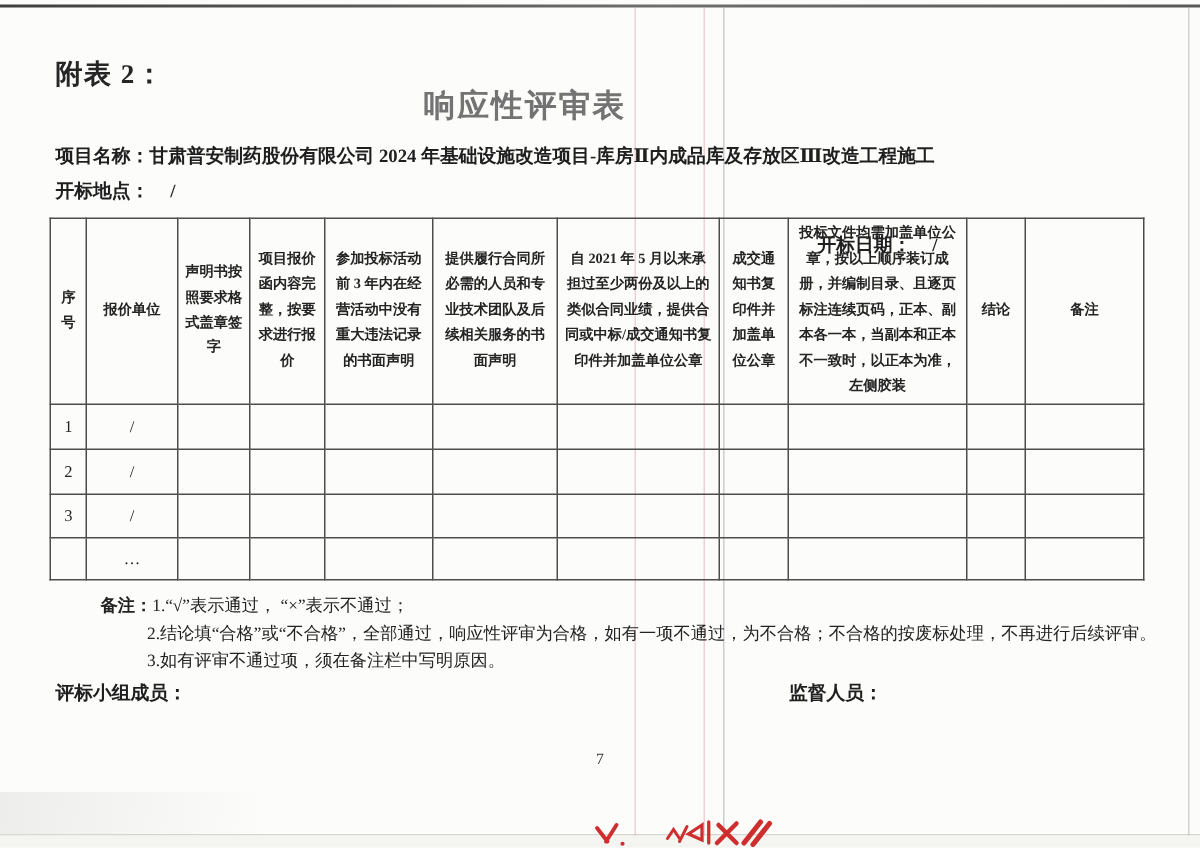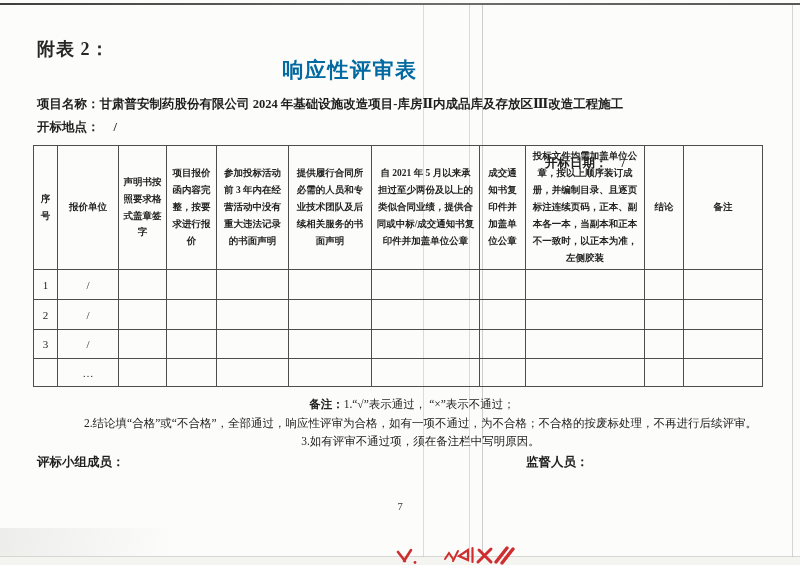--- a/index.html
+++ b/index.html
@@ -18,42 +18,42 @@
     background:linear-gradient(100deg,rgba(198,198,192,0.28),rgba(198,198,192,0) 65%);}
   .bleed{position:absolute;top:5px;height:552px;width:1px;pointer-events:none;}
   .bleed.p1{left:423px;background:rgba(224,158,168,0.45);}
   .bleed.p2{left:469px;background:rgba(228,166,172,0.5);}
   .bleed.g1{left:482px;background:rgba(158,158,164,0.5);}
   .bleed.g2{left:792px;background:rgba(185,185,185,0.6);}
 
   
   .attach{position:absolute;left:37px;top:37px;font-size:18px;font-weight:bold;letter-spacing:1px;}
   .doc-title{position:absolute;left:0;top:56px;width:700px;text-align:center;
-    font-size:21px;font-weight:bold;letter-spacing:1.5px;color:#0369a1;}
+    font-size:21px;font-weight:bold;letter-spacing:1.5px;color:#737373;}
   .meta-line{position:absolute;font-size:12.5px;font-weight:bold;white-space:nowrap;color:#1f1f1f;}
   .proj{left:37px;top:96px;}
   .loc{left:37px;top:119px;}
   .date{left:545px;top:119px;margin-top:36px;}
   .slash-val{margin-left:14px;font-weight:bold;}
 
   
   table.review{position:absolute;left:33px;top:145px;width:729px;
     border-collapse:collapse;table-layout:fixed;}
   table.review th,table.review td{
     border:1px solid #4d4d4d;text-align:center;vertical-align:middle;
     overflow:hidden;color:#242424;}
   table.review th{font-size:9.5px;font-weight:600;line-height:1.78;padding:2px 4px;height:119px;text-align:center;}
   table.review td{font-size:11px;font-weight:500;padding:0 2px;}
   tr.r1 td{height:29px;} tr.r2 td{height:29px;} tr.r3 td{height:28px;} tr.r4 td{height:27px;}
 
   
-  .notes{position:absolute;left:56px;top:395px;width:712px;font-size:11.5px;
-    line-height:18.5px;font-weight:500;color:#222;text-align:center;}
+  .notes{position:absolute;left:67px;top:395px;width:712px;font-size:11.5px;
+    line-height:18.5px;font-weight:500;color:#222;}
   .notes .lead{font-weight:bold;}
-  .notes .cont{margin-left:17px;}
+  .notes .cont{margin-left:31px;}
 
   .sig{position:absolute;font-size:12.5px;font-weight:bold;color:#1f1f1f;}
   .sig.team{left:37px;top:454px;}
   .sig.sup{left:526px;top:454px;}
   .pagenum{position:absolute;left:380px;top:501px;width:40px;text-align:center;
     font-size:10.5px;color:#333;}
   .stamp{position:absolute;left:388px;top:544px;}
 </style>
 </head>
 <body>

